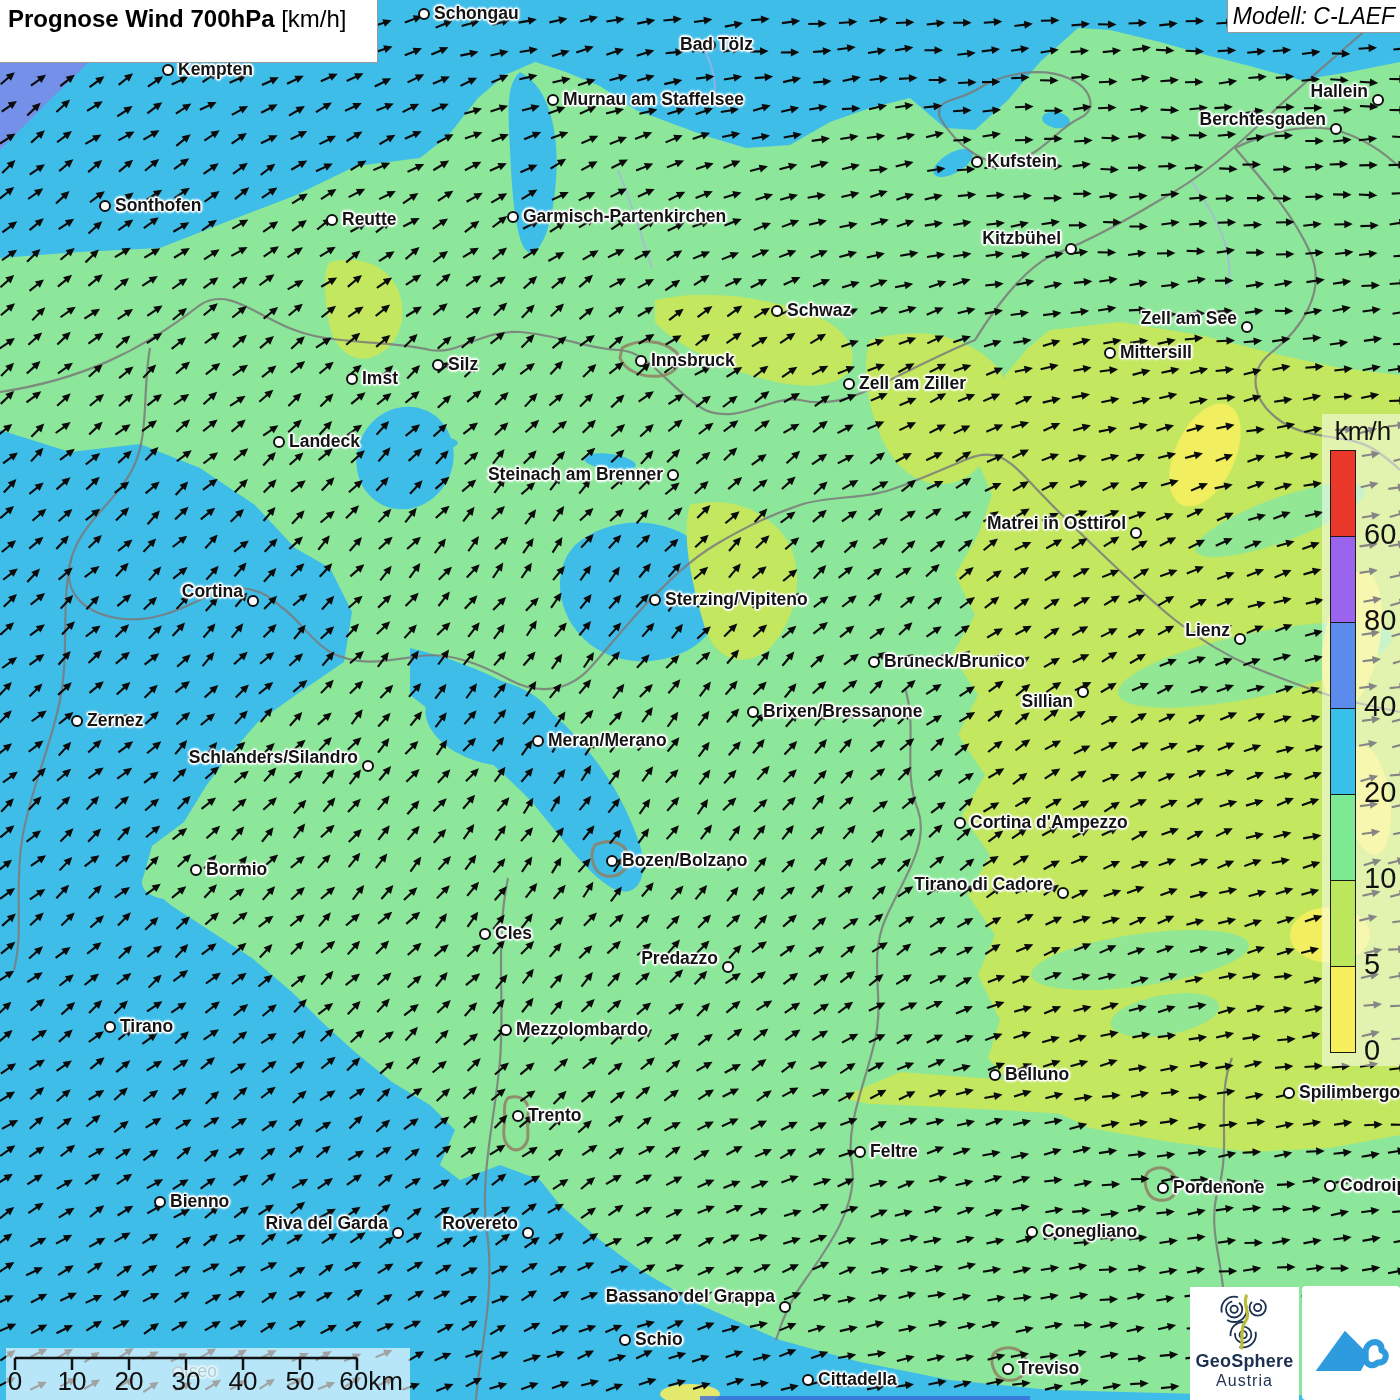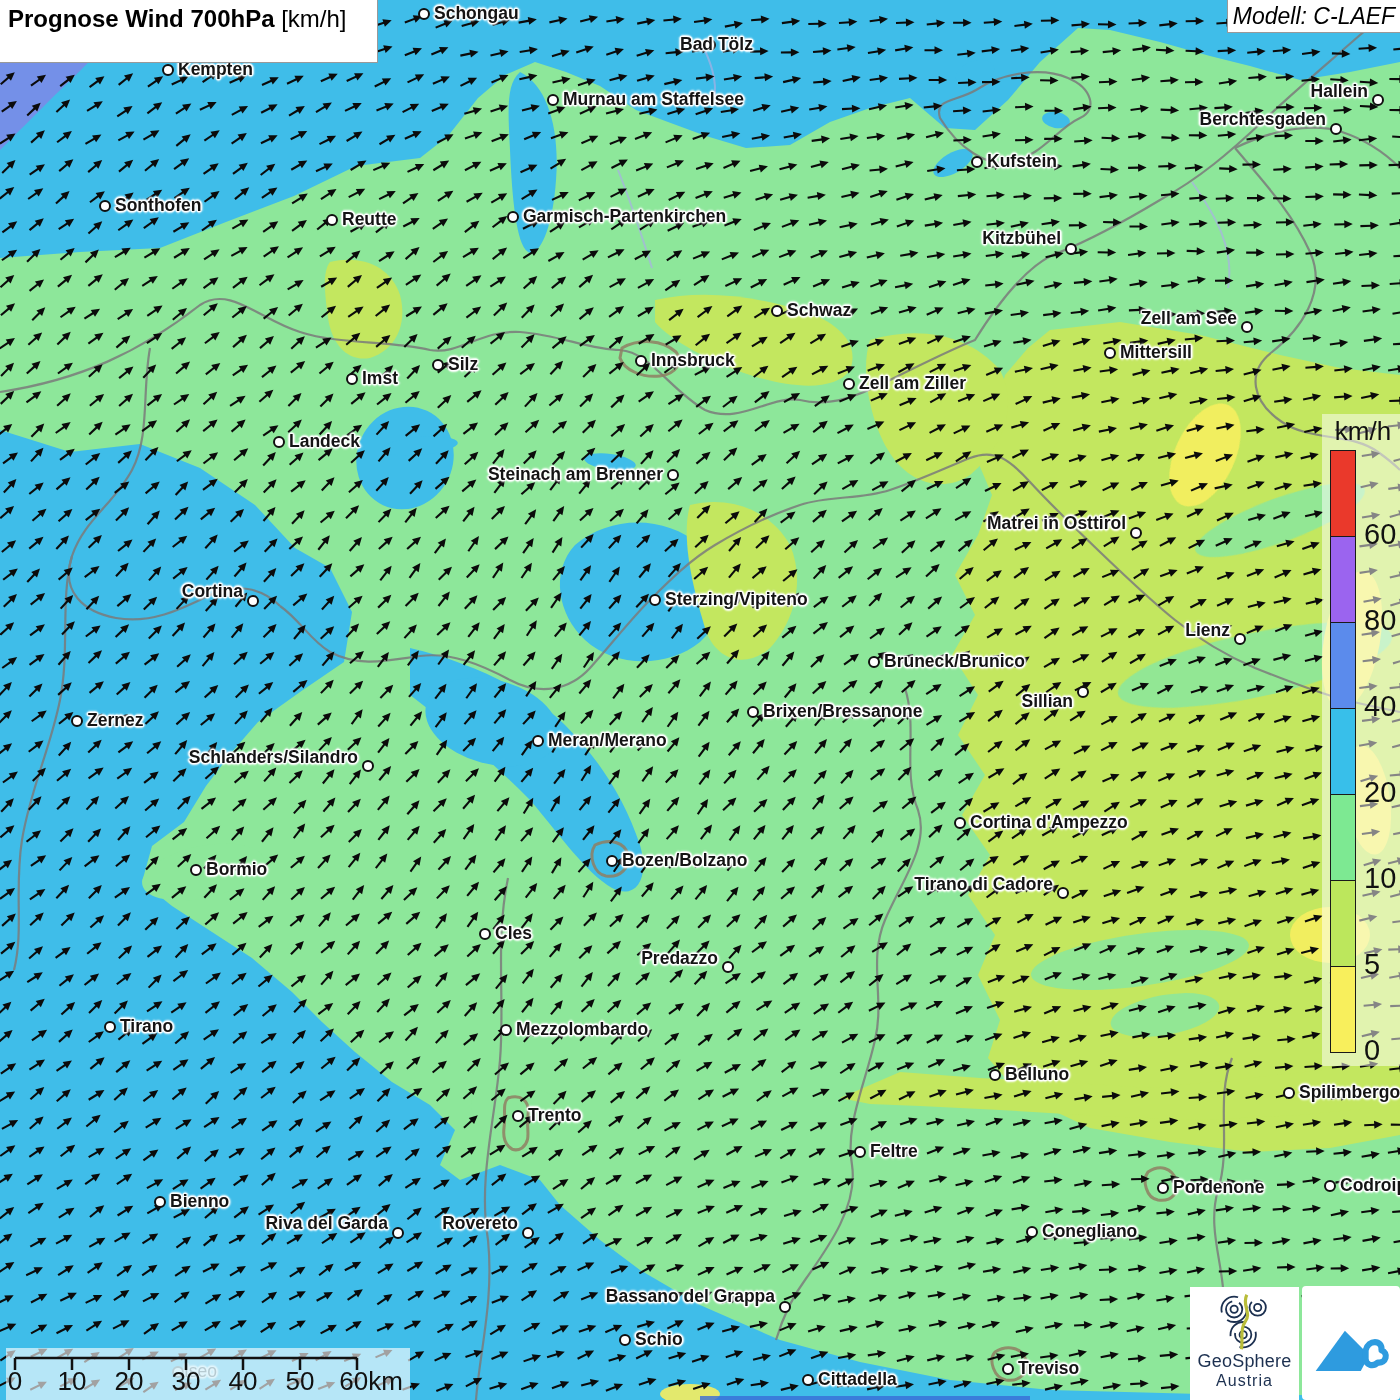--- a/index.html
+++ b/index.html
@@ -44,21 +44,21 @@
 
   #scale-box{position:absolute;left:6px;top:1348px;width:404px;height:52px;
     background:rgba(255,255,255,.62);z-index:10;}
   #scale-labels{position:absolute;left:0;top:0;width:100%;height:100%;}
   .scale-num{position:absolute;top:18px;transform:translateX(-50%);
     font-size:26px;color:#111;}
 
   #geo-logo{left:1190px;top:1287px;width:109px;height:113px;padding-top:6px;
     text-align:center;}
   #geo-logo .icon{width:62px;height:58px;margin:0 auto;}
-  #geo-logo .org{font-weight:normal;font-size:18px;color:#1C3050;letter-spacing:.2px;}
+  #geo-logo .org{font-weight:bold;font-size:18px;color:#1C3050;letter-spacing:.2px;}
   #geo-logo .country{font-size:16px;color:#1C3050;letter-spacing:1px;}
   #mtn-logo{left:1302px;top:1286px;width:98px;height:114px;display:flex;
     align-items:center;justify-content:center;border-radius:4px;}
   #mtn-logo .icon{width:78px;height:78px;}
 </style>
 </head>
 <body>
 
 <div id="stage">
 

